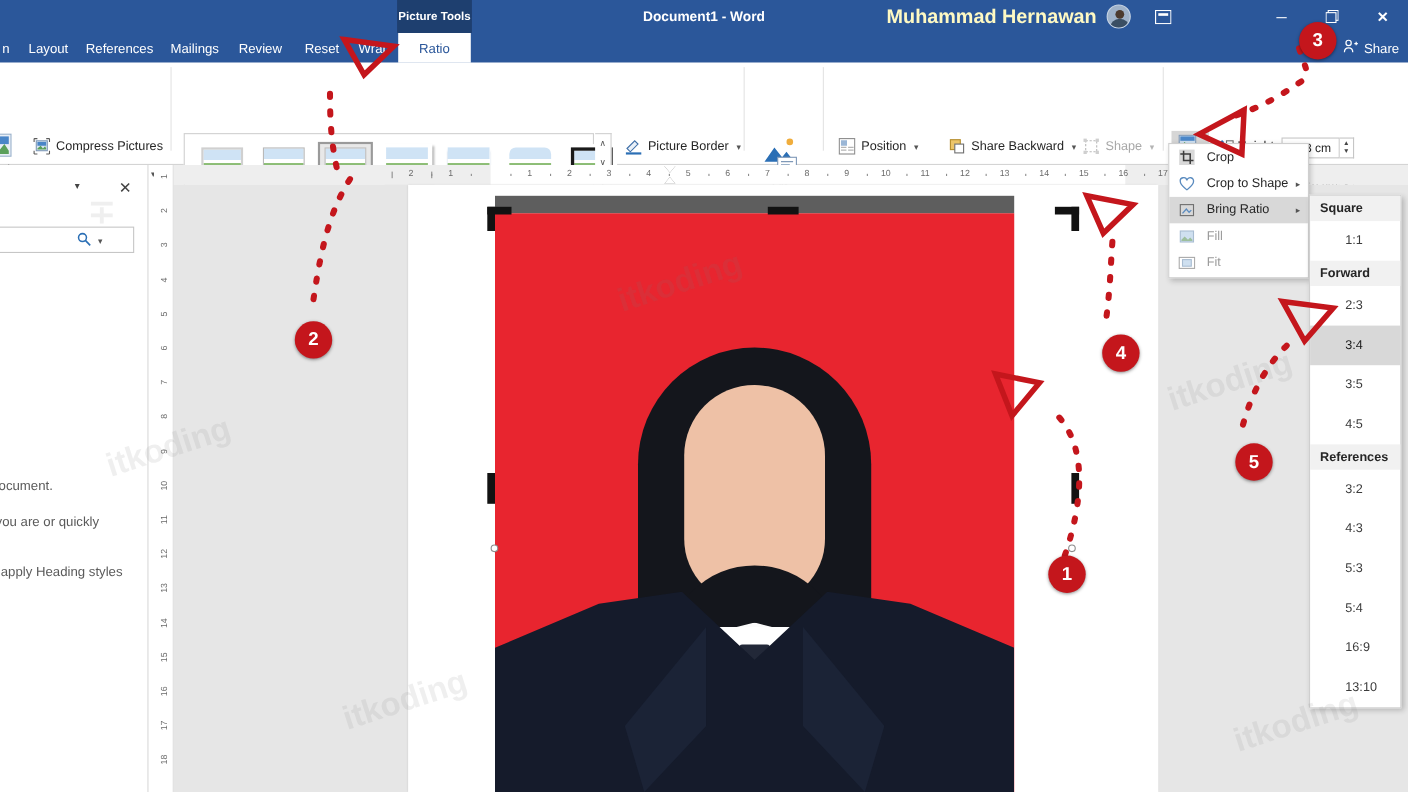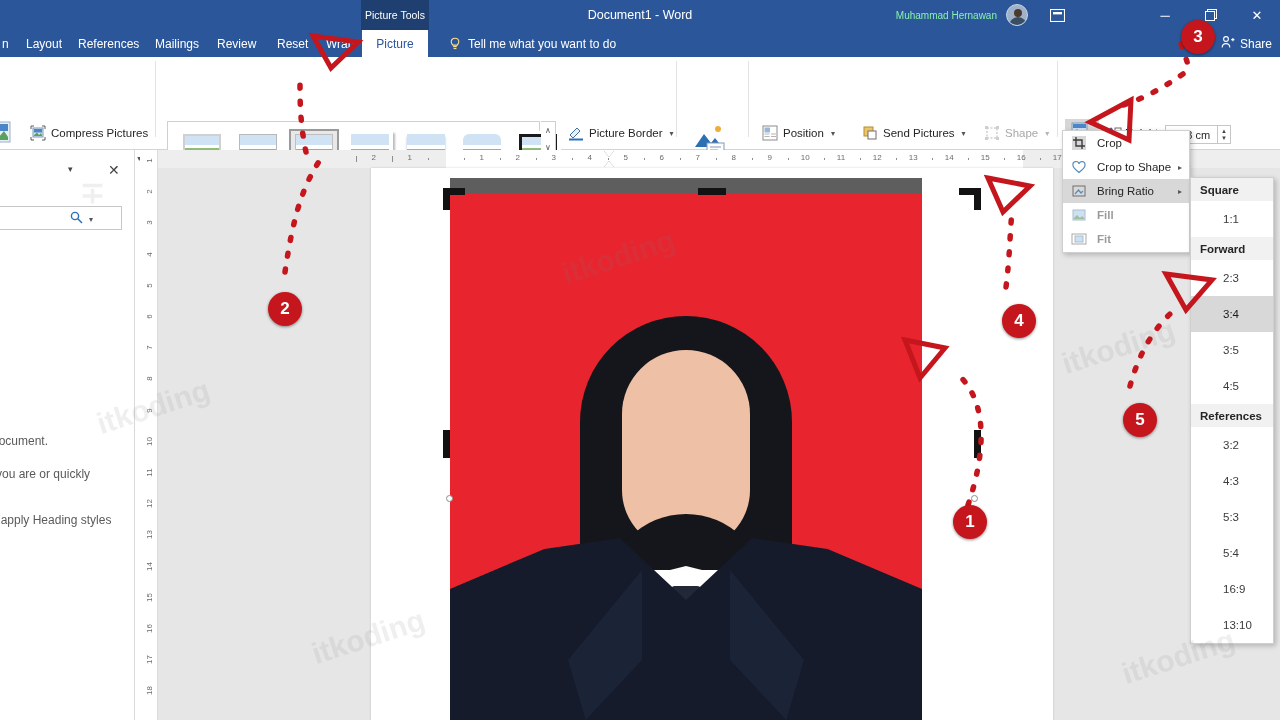--- a/index.html
+++ b/index.html
@@ -9,35 +9,36 @@
     font-size: 12px;
     color: #262626;
     background: #ffffff;
     position: relative;
   }
 
   
   .titlebar {
     position:absolute; left:0; top:0; width:1280px; height:30px;
     background:#2b579a;
+    font-weight:bold;
   }
   .pic-tools-tab {
     position:absolute; left:361px; top:0; width:68px; height:30px;
     background:#1e3f6f; color:#ffffff; font-size:10.5px;
     display:flex; align-items:center; justify-content:center;
   }
   .doc-title {
     position:absolute; left:0; top:0; width:1280px; height:30px;
     color:#ffffff; font-size:12.5px;
     display:flex; align-items:center; justify-content:center;
     pointer-events:none;
   }
   .user-name {
     position:absolute; right:283px; top:0; height:30px;
-    color:#86efac; font-size:10px; display:flex; align-items:center;
+    color:#fef9c3; font-size:18px; display:flex; align-items:center;
   }
   .avatar {
     position:absolute; right:252px; top:4px; width:22px; height:22px;
     border-radius:50%; overflow:hidden; background:#9fb2c9;
     border:1px solid #c7d4e4;
   }
   .avatar .head { position:absolute; left:7px; top:4px; width:8px; height:8px; border-radius:50%; background:#4c3a2e;}
   .avatar .body { position:absolute; left:2px; top:12px; width:18px; height:12px; border-radius:9px 9px 0 0; background:#3a4e63;}
   .ribbon-display-btn {
     position:absolute; right:212px; top:6px; width:22px; height:18px;
@@ -150,21 +151,21 @@
   .menu {
     position:absolute; background:#ffffff; border:1px solid #cfcfcf;
     box-shadow:2px 2px 5px rgba(0,0,0,.22);
   }
   .crop-menu { left:1062px; top:130px; width:128px; height:123px; }
   .menu-item {
     position:relative; height:24px; display:flex; align-items:center;
     padding-left:34px; font-size:11.5px; color:#262626; white-space:nowrap;
   }
   .menu-item.hl { background:#d8d8d8; }
-  .menu-item.dim { color:#9b9b9b;font-weight:bold; }
+  .menu-item.dim { color:#9b9b9b; }
   .menu-item .mic { position:absolute; left:8px; top:4px; width:16px; height:16px; }
   .menu-item .arrow { position:absolute; right:7px; font-size:8px; color:#555; }
 
   
   .ar-menu { left:1190px; top:177px; width:84px; }
   .ar-head {
     height:23px; display:flex; align-items:center; padding-left:9px;
     font-size:11.5px; font-weight:bold; color:#262626; background:#f1f1f1;
   }
   .ar-item {
@@ -357,32 +358,22 @@
 </div>
 
 <div class="tabrow">
   <div class="tab" style="left:-6px">n</div>
   <div class="tab" style="left:18px">Layout</div>
   <div class="tab" style="left:70px">References</div>
   <div class="tab" style="left:147px">Mailings</div>
   <div class="tab" style="left:209px">Review</div>
   <div class="tab" style="left:269px">Reset</div>
   <div class="tab" style="left:318px">Wrap</div>
-  <div class="tab active" style="left:362px;width:66px;justify-content:center">Picture</div>
-
-  <div class="tellme">
-    <span class="bulb">
-      <svg width="12" height="14" viewBox="0 0 12 14">
-          <path d="M6 1.2c-2.2 0-3.8 1.6-3.8 3.6 0 1.5 1 2.4 1.5 3.3h4.6c.5-.9 1.5-1.8 1.5-3.3 0-2-1.6-3.6-3.8-3.6z" fill="none" stroke="#ffe08a" stroke-width="1.1"></path>
-          <rect x="4.2" y="9" width="3.6" height="1.2" fill="#ffe08a"></rect>
-          <rect x="4.6" y="11" width="2.8" height="1.1" fill="#ffe08a"></rect>
-        </svg>
-    </span>
-    <span>Tell me what you want to do</span>
-  </div>
+  <div class="tab active" style="left:362px;width:66px;justify-content:center">Ratio</div>
+
 
   <div class="share">
     <span>
       <svg width="14" height="14" viewBox="0 0 14 14">
           <circle cx="5" cy="4" r="2.4" fill="none" stroke="#fff" stroke-width="1.1"></circle>
           <path d="M1.2 12.6c0-2.4 1.7-4 3.8-4s3.8 1.6 3.8 4" fill="none" stroke="#fff" stroke-width="1.1"></path>
           <path d="M10.2 4.6h3.2M11.9 3v3.2" stroke="#fff" stroke-width="1.1"></path>
         </svg>
     </span>
     <span>Share</span>
@@ -554,21 +545,21 @@
     <span class="caret">▾</span>
   </div>
 
   <div class="cmd" style="left:862px;top:68px">
     <span class="ic">
       <svg width="16" height="16" viewBox="0 0 16 16">
           <rect x="2" y="2" width="9" height="9" fill="#ecc56a" stroke="#b58c2b"></rect>
           <rect x="6" y="6" width="8" height="8" fill="#fff" stroke="#6f6f6f"></rect>
         </svg>
     </span>
-    <span>Send Pictures</span>
+    <span>Share Backward</span>
     <span class="caret">▾</span>
   </div>
   <div class="cmd" style="left:862px;top:93px">
     <span class="ic">
       <svg width="16" height="16" viewBox="0 0 16 16">
           <rect x="1" y="2" width="9" height="11" fill="#fff" stroke="#7f7f7f"></rect>
           <path d="M2.5 4.5h6M2.5 7h6M2.5 9.5h6" stroke="#9ab6d6" stroke-width="1.2"></path>
           <path d="M11 5.5l2.5 2.5L11 10.5" fill="none" stroke="#5a8bbf" stroke-width="1.2"></path>
         </svg>
     </span>

